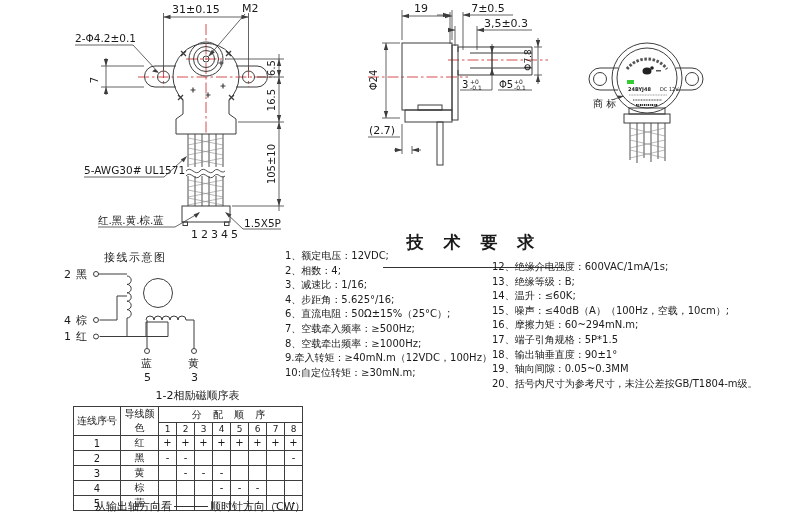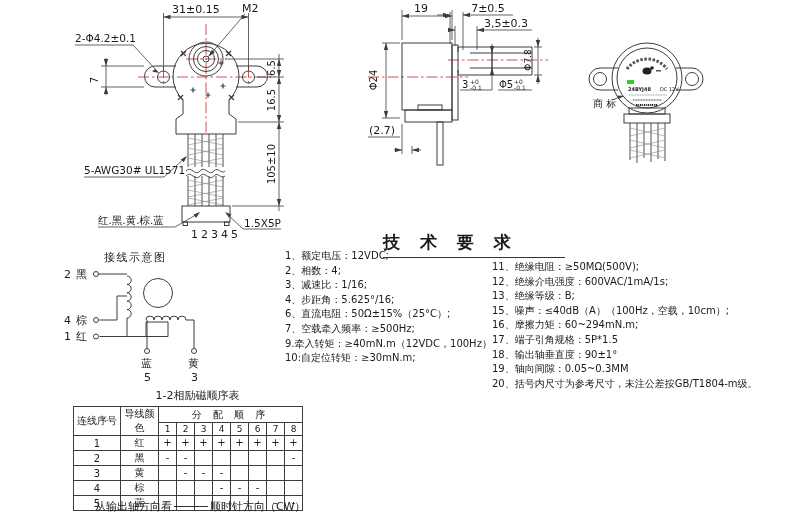--- a/index.html
+++ b/index.html
@@ -1,21 +1,21 @@
 <!DOCTYPE html>
 <html><head>
 <meta charset="utf-8">
 <style>
   * { margin:0; padding:0; box-sizing:border-box; }
   body { background:#fff; font-family:"DejaVu Sans","Liberation Sans",sans-serif; }
   .page { position:relative; width:800px; height:523px; background:#ffffff; overflow:hidden; color:#1a1a1a; }
   svg { position:absolute; overflow:visible; }
   svg text { fill:#1a1a1a; font-family:"DejaVu Sans","Liberation Sans",sans-serif; }
-  .tech-title { position:absolute; left:383px; top:231px; width:182px; 
-    font-size:17px; font-weight:bold; letter-spacing:7px; border-bottom:1.5px solid #333; padding-bottom:3px; }
+  .tech-title { position:absolute; left:383px; top:231px; width:182px; text-align:center;
+    font-size:17px; font-weight:bold; letter-spacing:7px; border-bottom:1.5px solid #333; padding-bottom:13px; }
   .tech-col { position:absolute; font-size:10px; line-height:14.6px; white-space:nowrap; }
   .tech-left { left:285px; top:249px; }
   .tech-right { left:492px; top:260px; }
   .tbl-title { position:absolute; left:73px; top:388px; width:249px; text-align:center; font-size:11px; }
   table.seq { position:absolute; left:73px; top:406px; border-collapse:collapse; table-layout:fixed; }
   table.seq td, table.seq th { border:1px solid #3d3d3d; text-align:center; font-weight:normal;
     font-size:10px; padding:0; height:12px; overflow:hidden; }
   table.seq .c-num { width:47px; } table.seq .c-col { width:38px; } table.seq .c-s { width:18px; font-size:9px; }
   table.seq .hdr-seq { letter-spacing:4px; }
   table.seq td.sign { font-size:10px; line-height:10px; }
@@ -340,27 +340,28 @@
   </svg>
 
   <div class="tech-title">技 术 要 求</div>
   <div class="tech-col tech-left">
     <div>1、额定电压：12VDC;</div>
     <div>2、相数：4;</div>
     <div>3、减速比：1/16;</div>
     <div>4、步距角：5.625°/16;</div>
     <div>6、直流电阻：50Ω±15%（25°C）;</div>
     <div>7、空载牵入频率：≥500Hz;</div>
+    <div>8、空载牵出频率：≥1000Hz;</div>
     <div>9.牵入转矩：≥40mN.m（12VDC，100Hz）</div>
     <div>10:自定位转矩：≥30mN.m;</div>
   </div>
   <div class="tech-col tech-right">
-    <div>11、绝缘电阻：≥50MΩ(500V);</div>
     <div>12、绝缘介电强度：600VAC/1mA/1s;</div>
     <div>13、绝缘等级：B;</div>
+    <div>14、温升：≤60K;</div>
     <div>15、噪声：≤40dB（A）（100Hz，空载，10cm）;</div>
     <div>16、摩擦力矩：60~294mN.m;</div>
     <div>17、端子引角规格：5P*1.5</div>
     <div>18、输出轴垂直度：90±1°</div>
     <div>19、轴向间隙：0.05~0.3MM</div>
     <div>20、括号内尺寸为参考尺寸，未注公差按GB/T1804-m级。</div>
   </div>
 
   <div class="tbl-title">1-2相励磁顺序表</div>
   <table class="seq">

